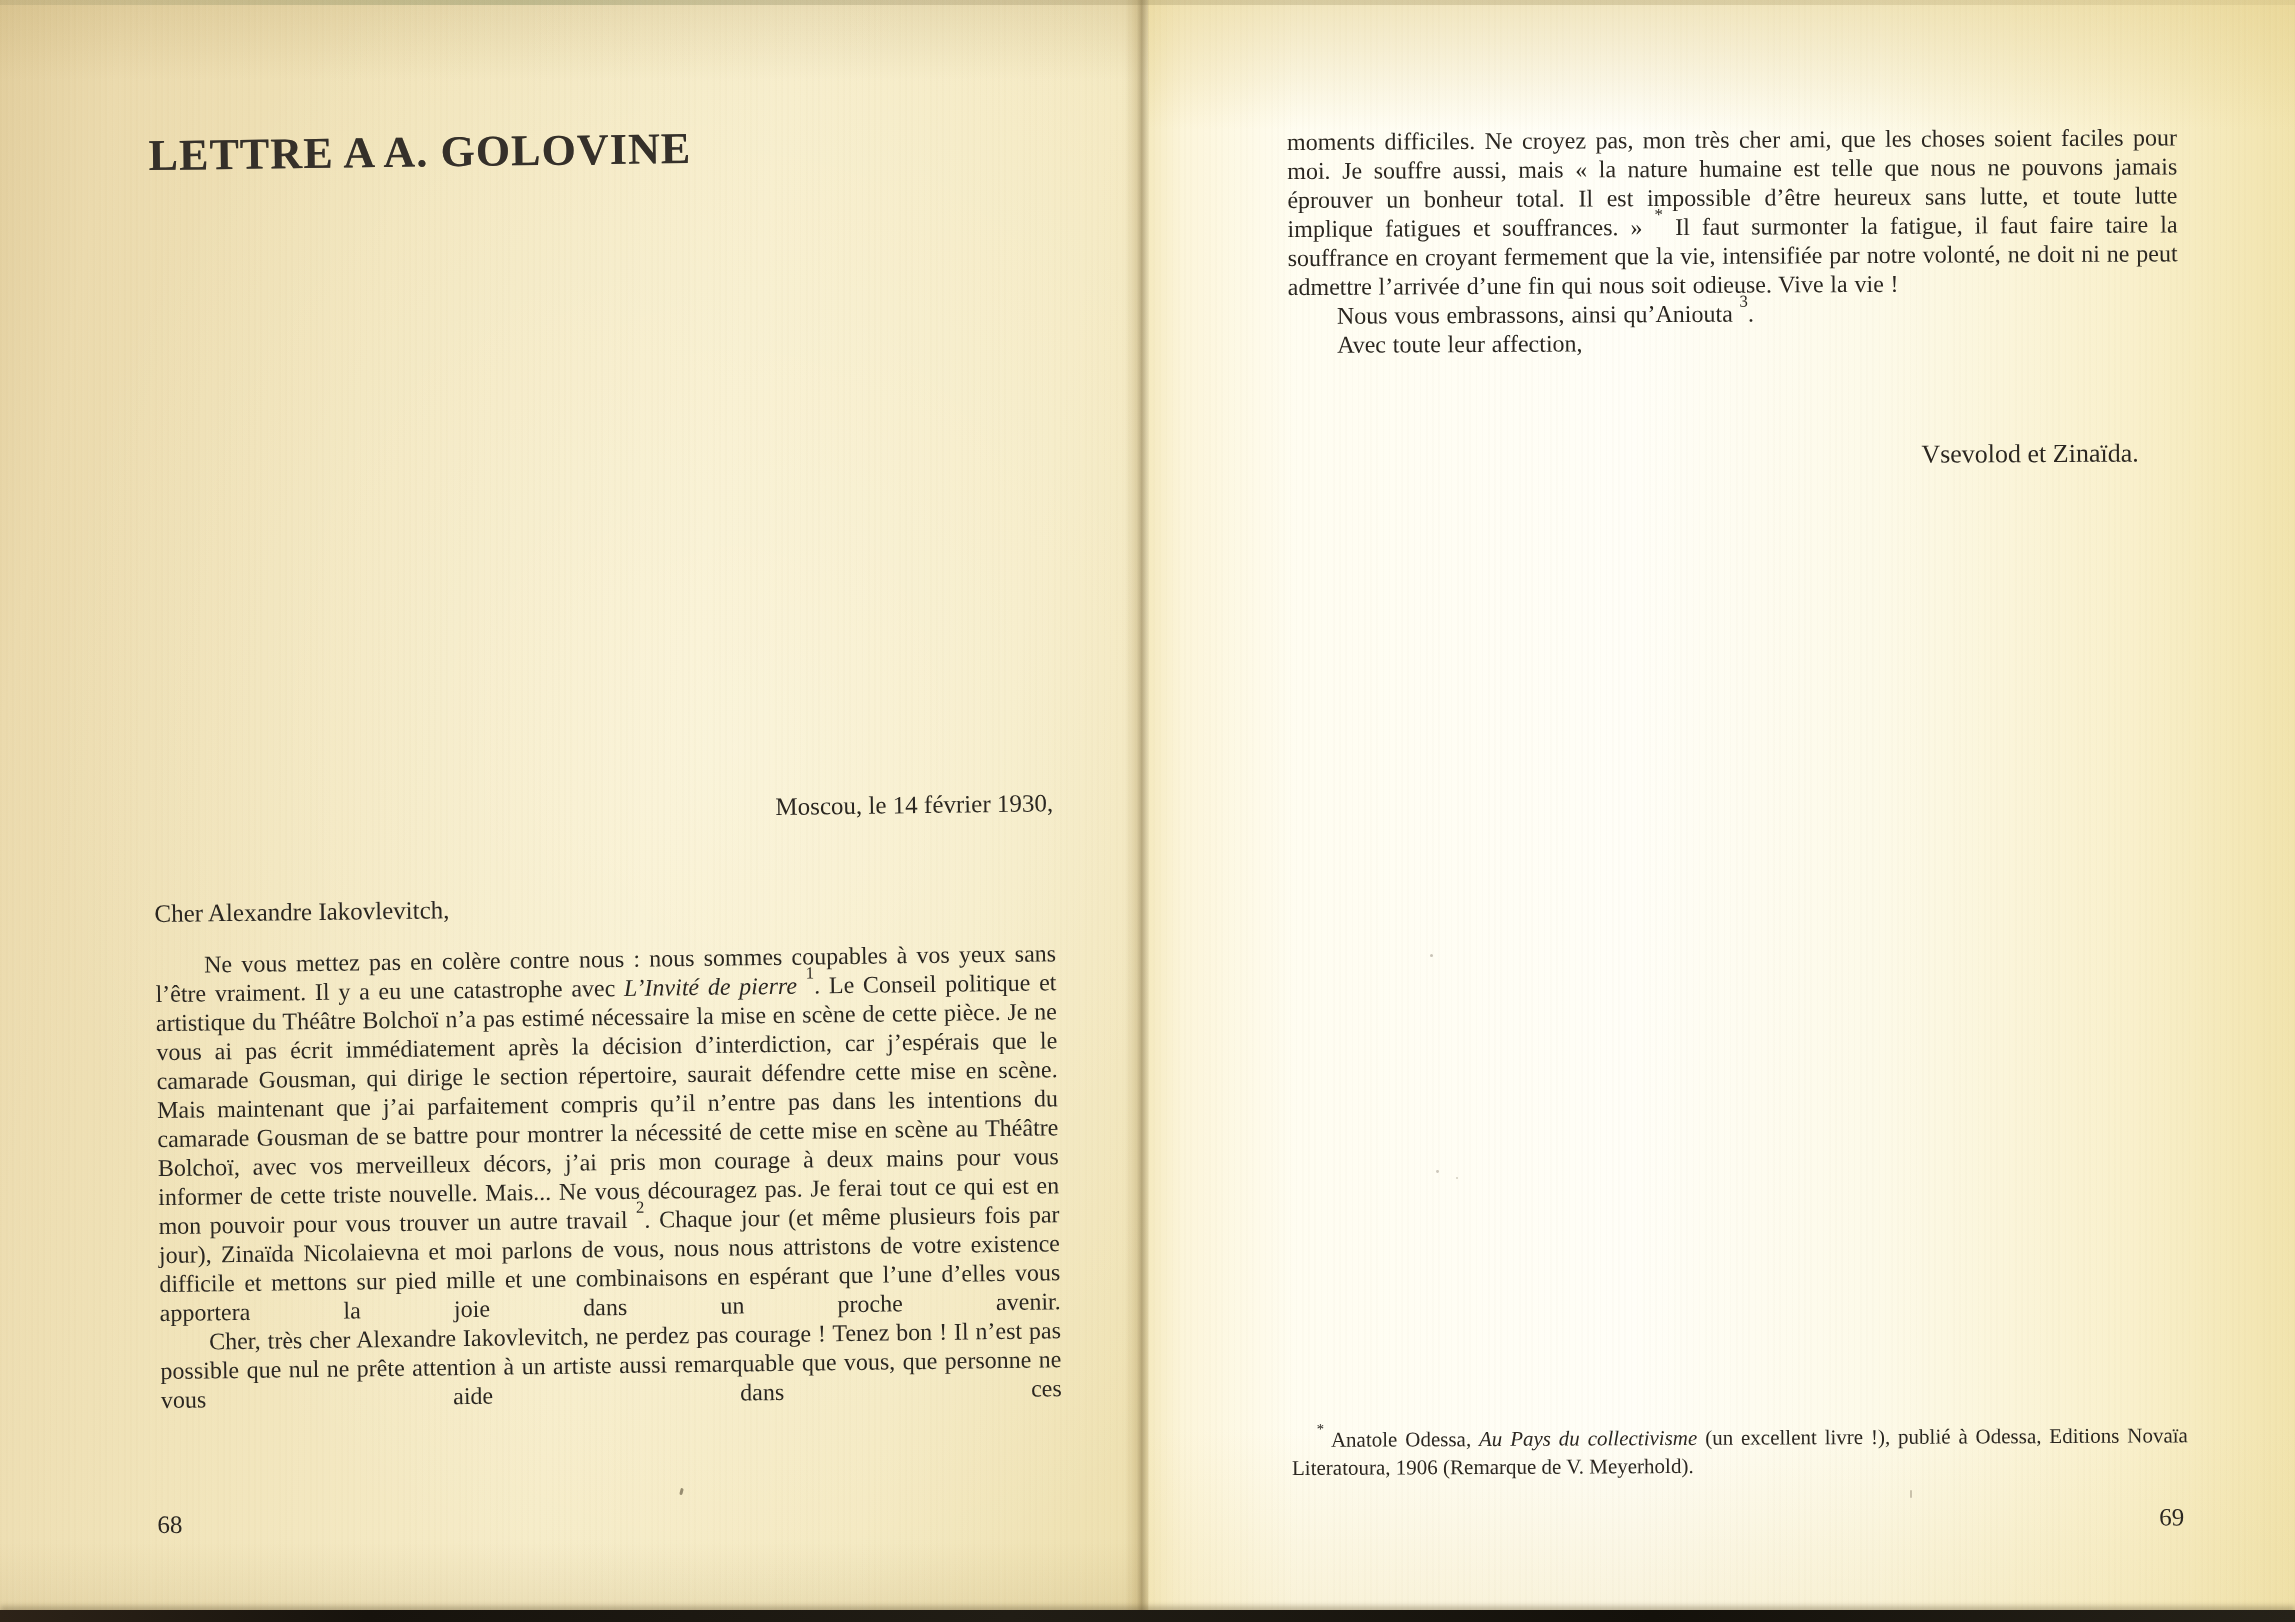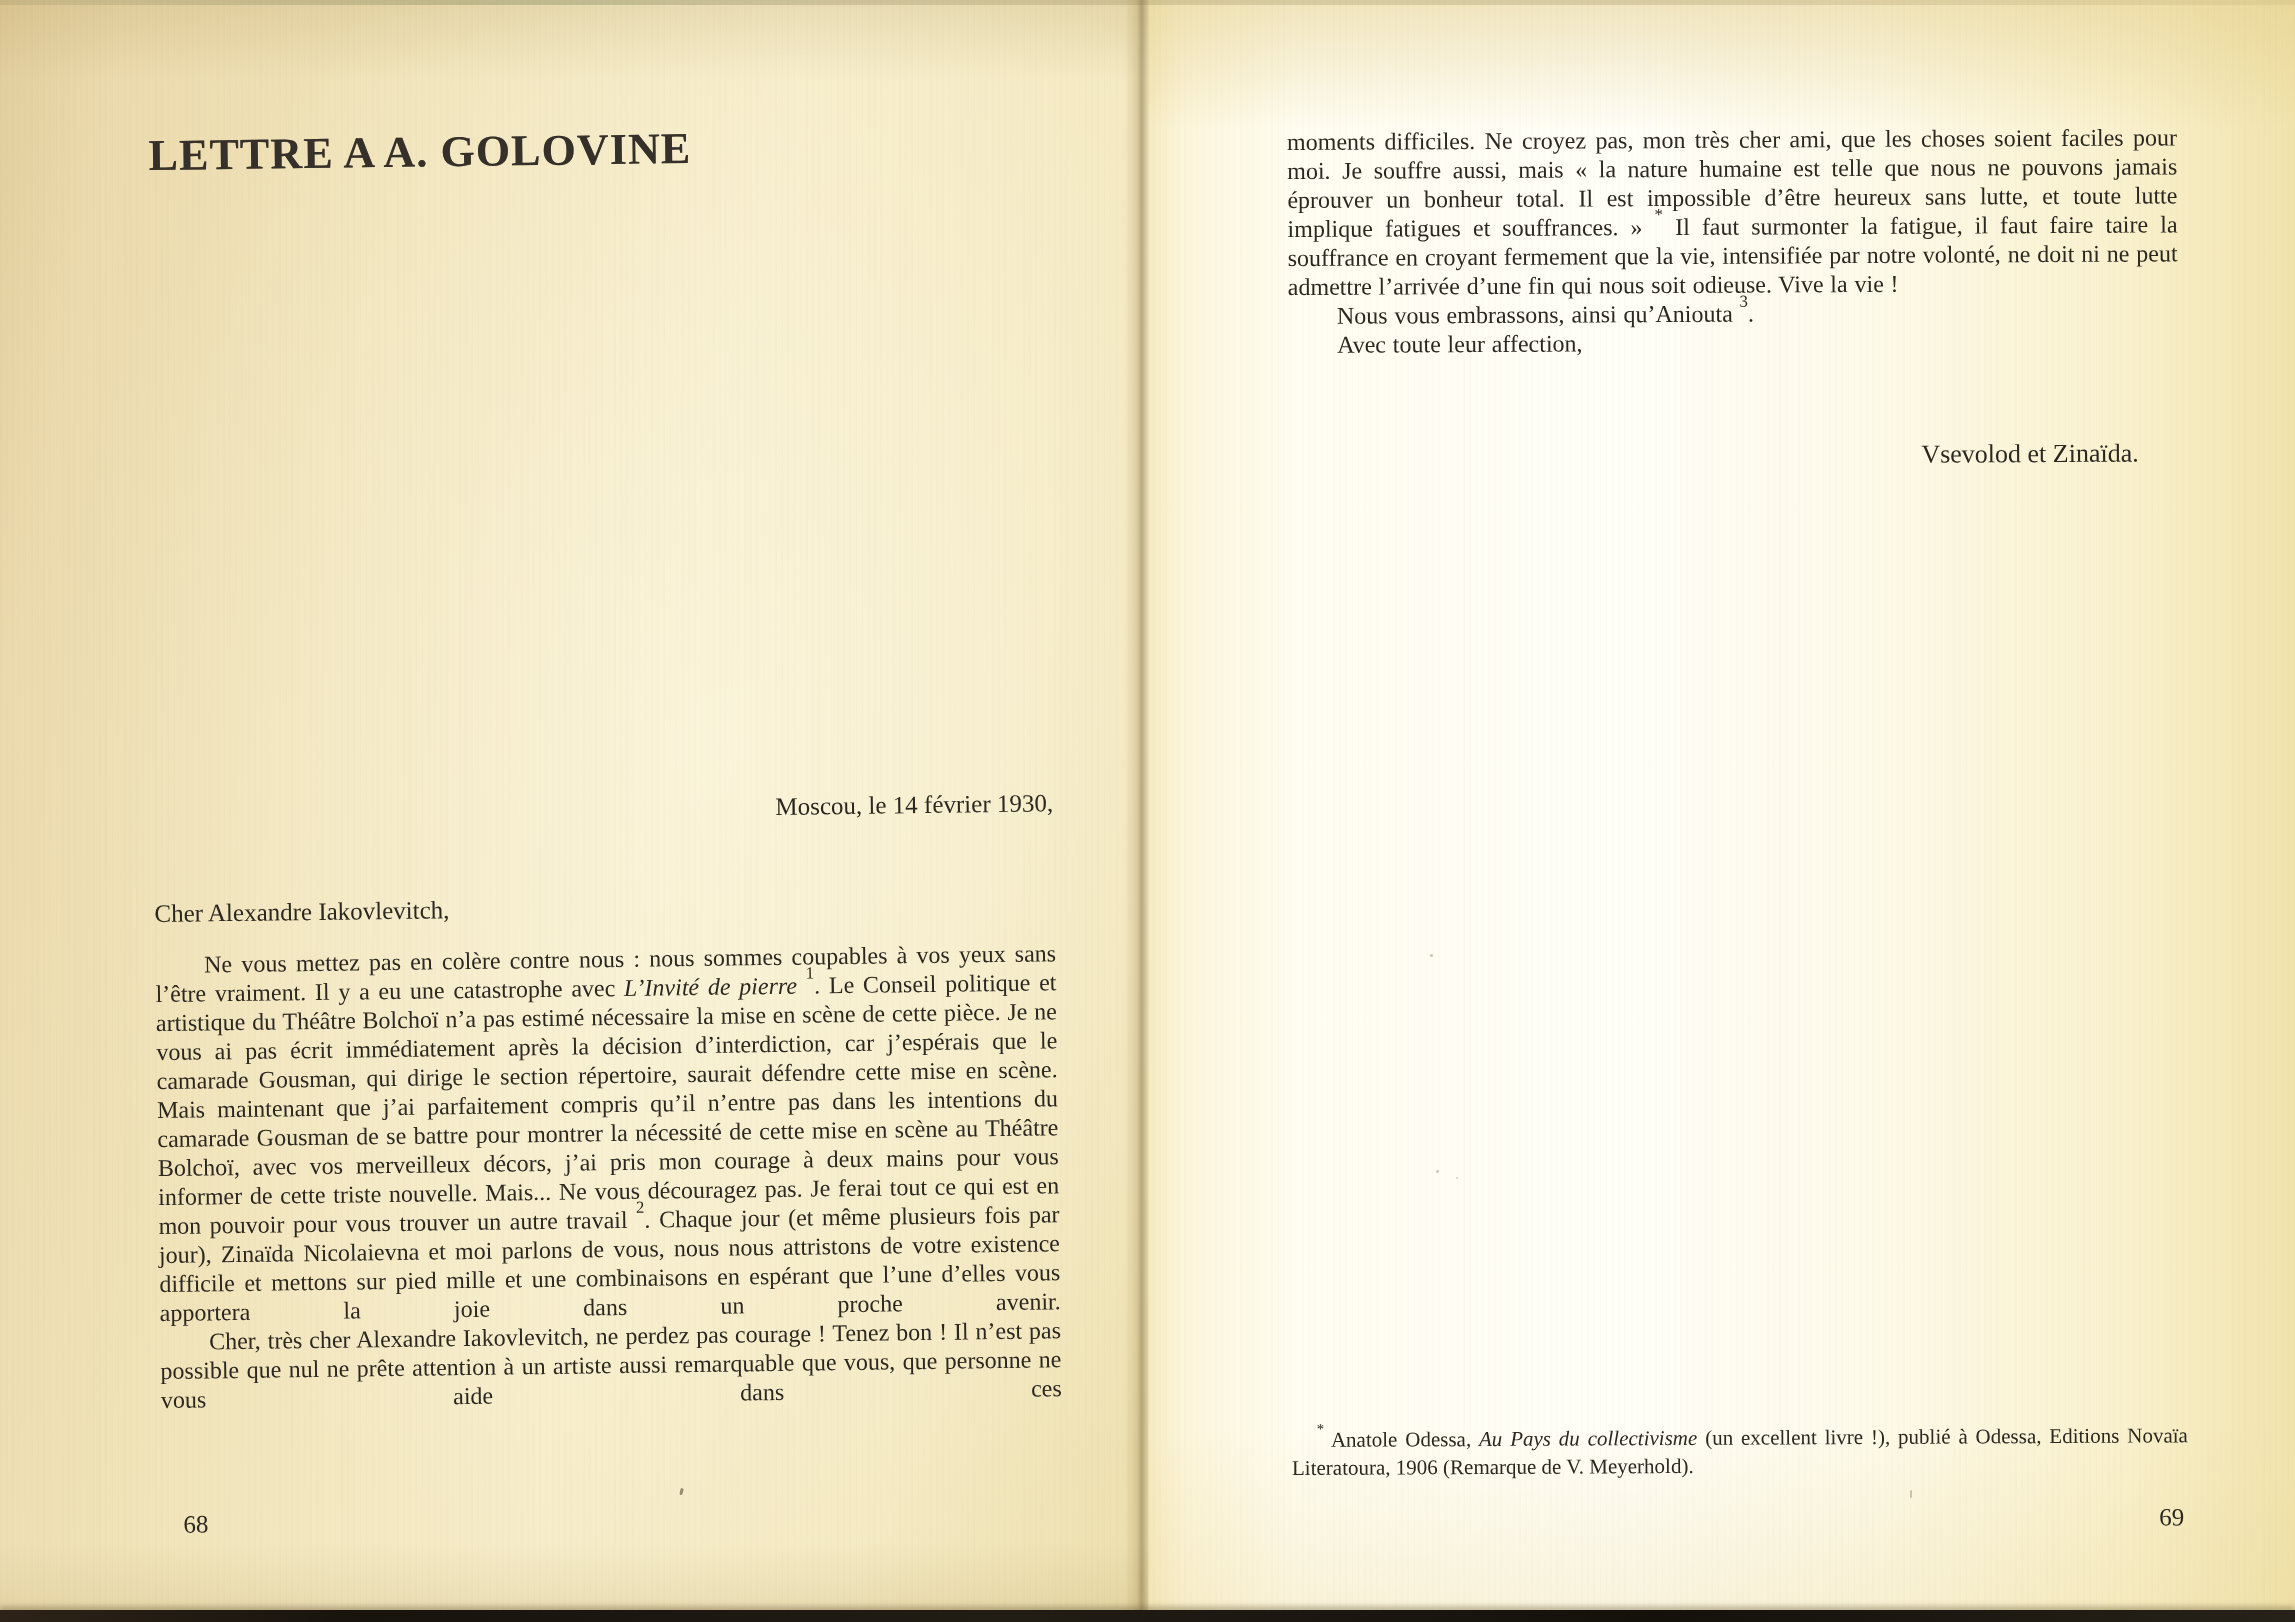--- a/index.html
+++ b/index.html
@@ -95,21 +95,21 @@
     position: absolute; left: 1287px; top: 443px; width: 850px;
     text-align: right; font-size: 26px;
   }
   #footnote {
     position: absolute; left: 1285px; top: 1426px; width: 896px;
     font-size: 21px; line-height: 28px; text-align: justify;
   }
   #footnote.indent { text-indent: 25px; }
 
   .pagenum { position: absolute; font-size: 25px; }
-  #left-pagenum  { left: 176px;  top: 1511px; }
+  #left-pagenum  { left: 150px;  top: 1511px; }
   #right-pagenum { left: 1287px; top: 1508px; width: 890px; text-align: right; }
 
   sup { font-size: 70%; line-height: 0; position: relative; top: -0.33em; }
   em  { font-style: italic; }
 </style>
 </head>
 <body>
 
 <div id="canvas">
 

